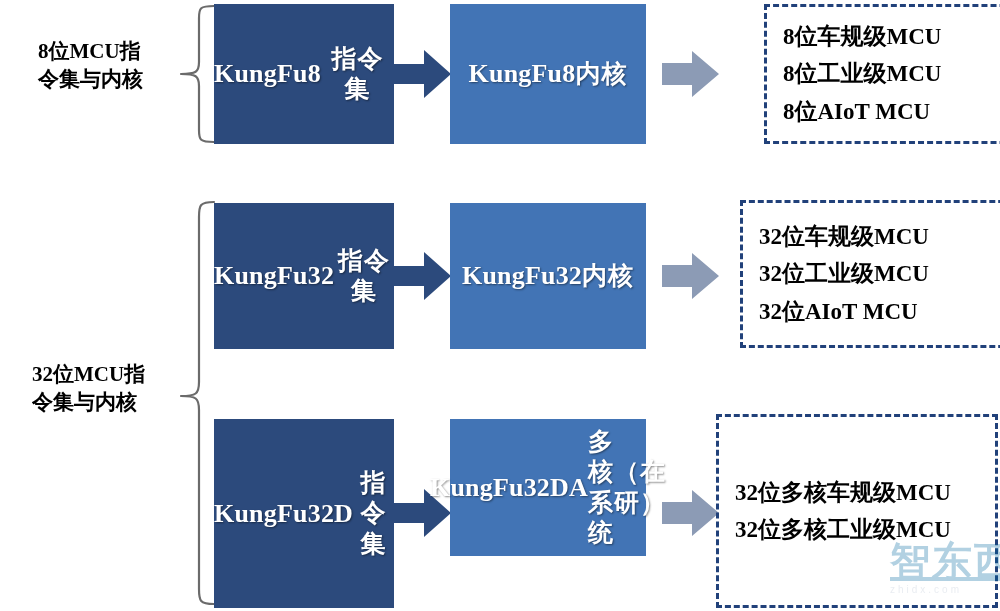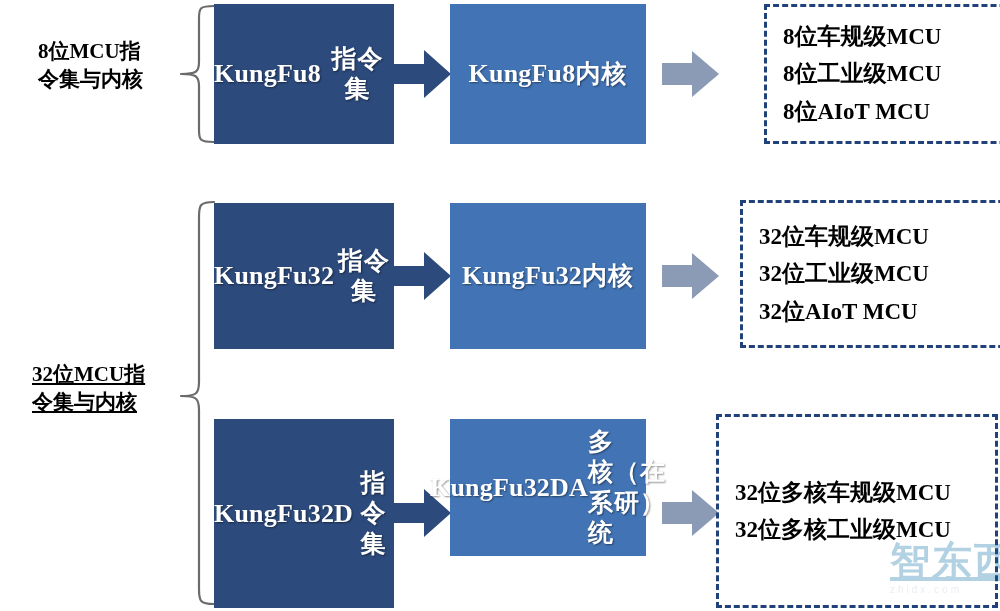--- a/index.html
+++ b/index.html
@@ -24,21 +24,21 @@
     position: absolute;
     font-weight: bold;
     color: #000000;
     font-size: 21px;
     line-height: 1.32;
     text-align: left;
     white-space: pre-line;
     letter-spacing: 0px;
   }
   #label-8bit  { left: 6px;  top: 38px;  width: 140px; }
-  #label-32bit { left: 0px;  top: 361px; width: 150px; text-decoration: underline; }
+  #label-32bit { left: 0px;  top: 361px; width: 150px; }
 
   
   .brace { position: absolute; }
   .brace svg { display: block; overflow: visible; }
 
   
   .box {
     position: absolute;
     display: flex;
     flex-direction: row;

